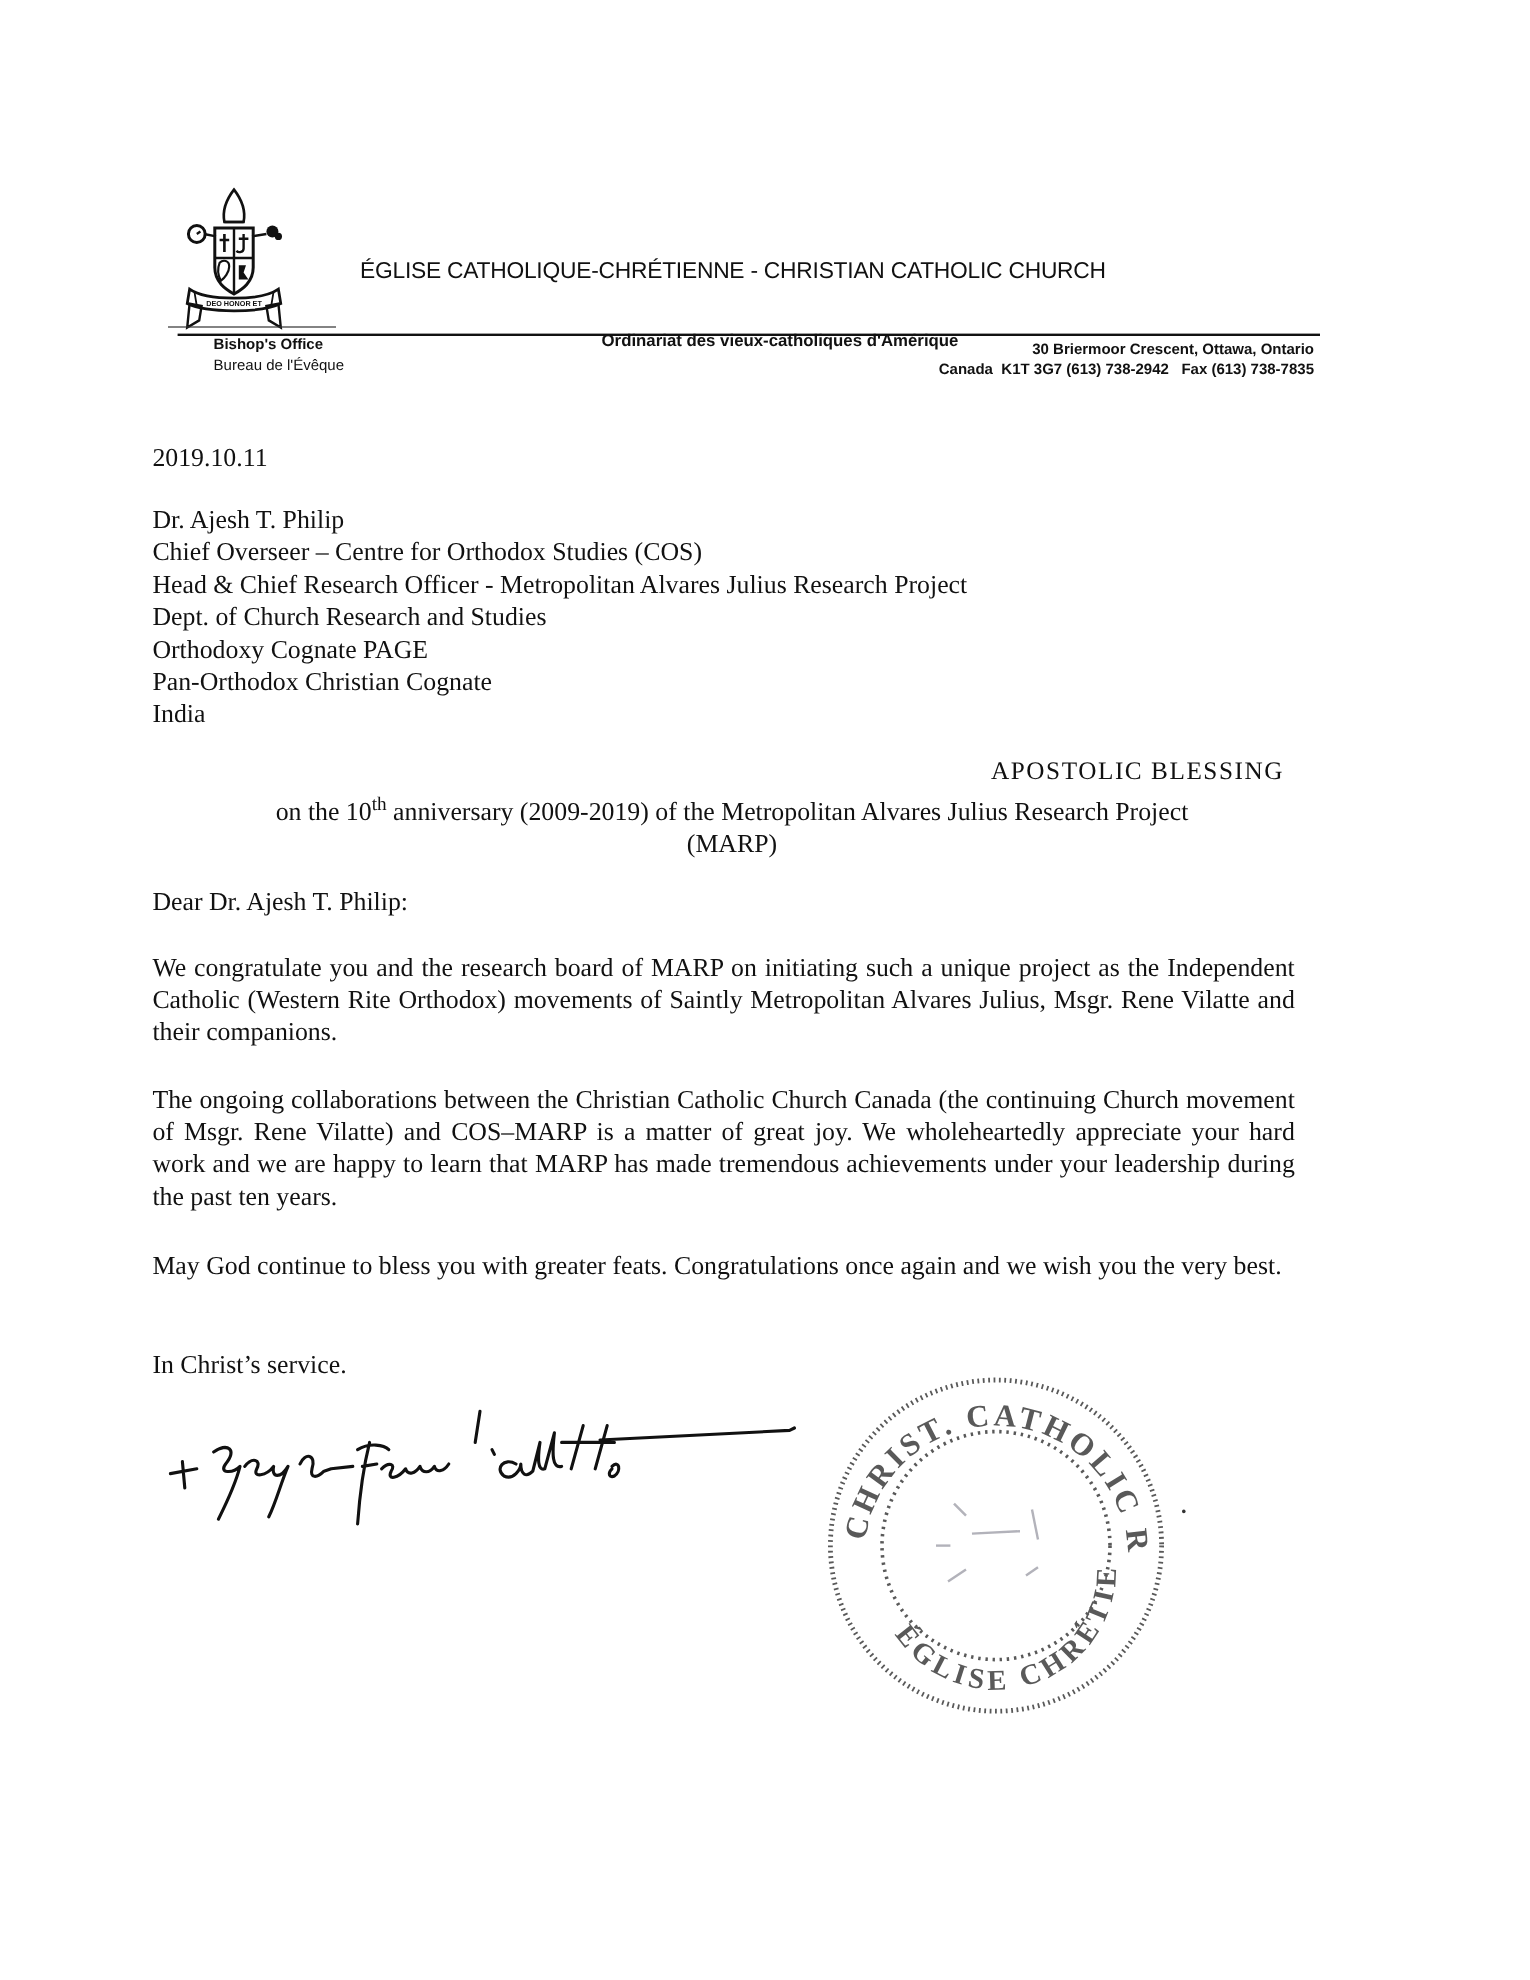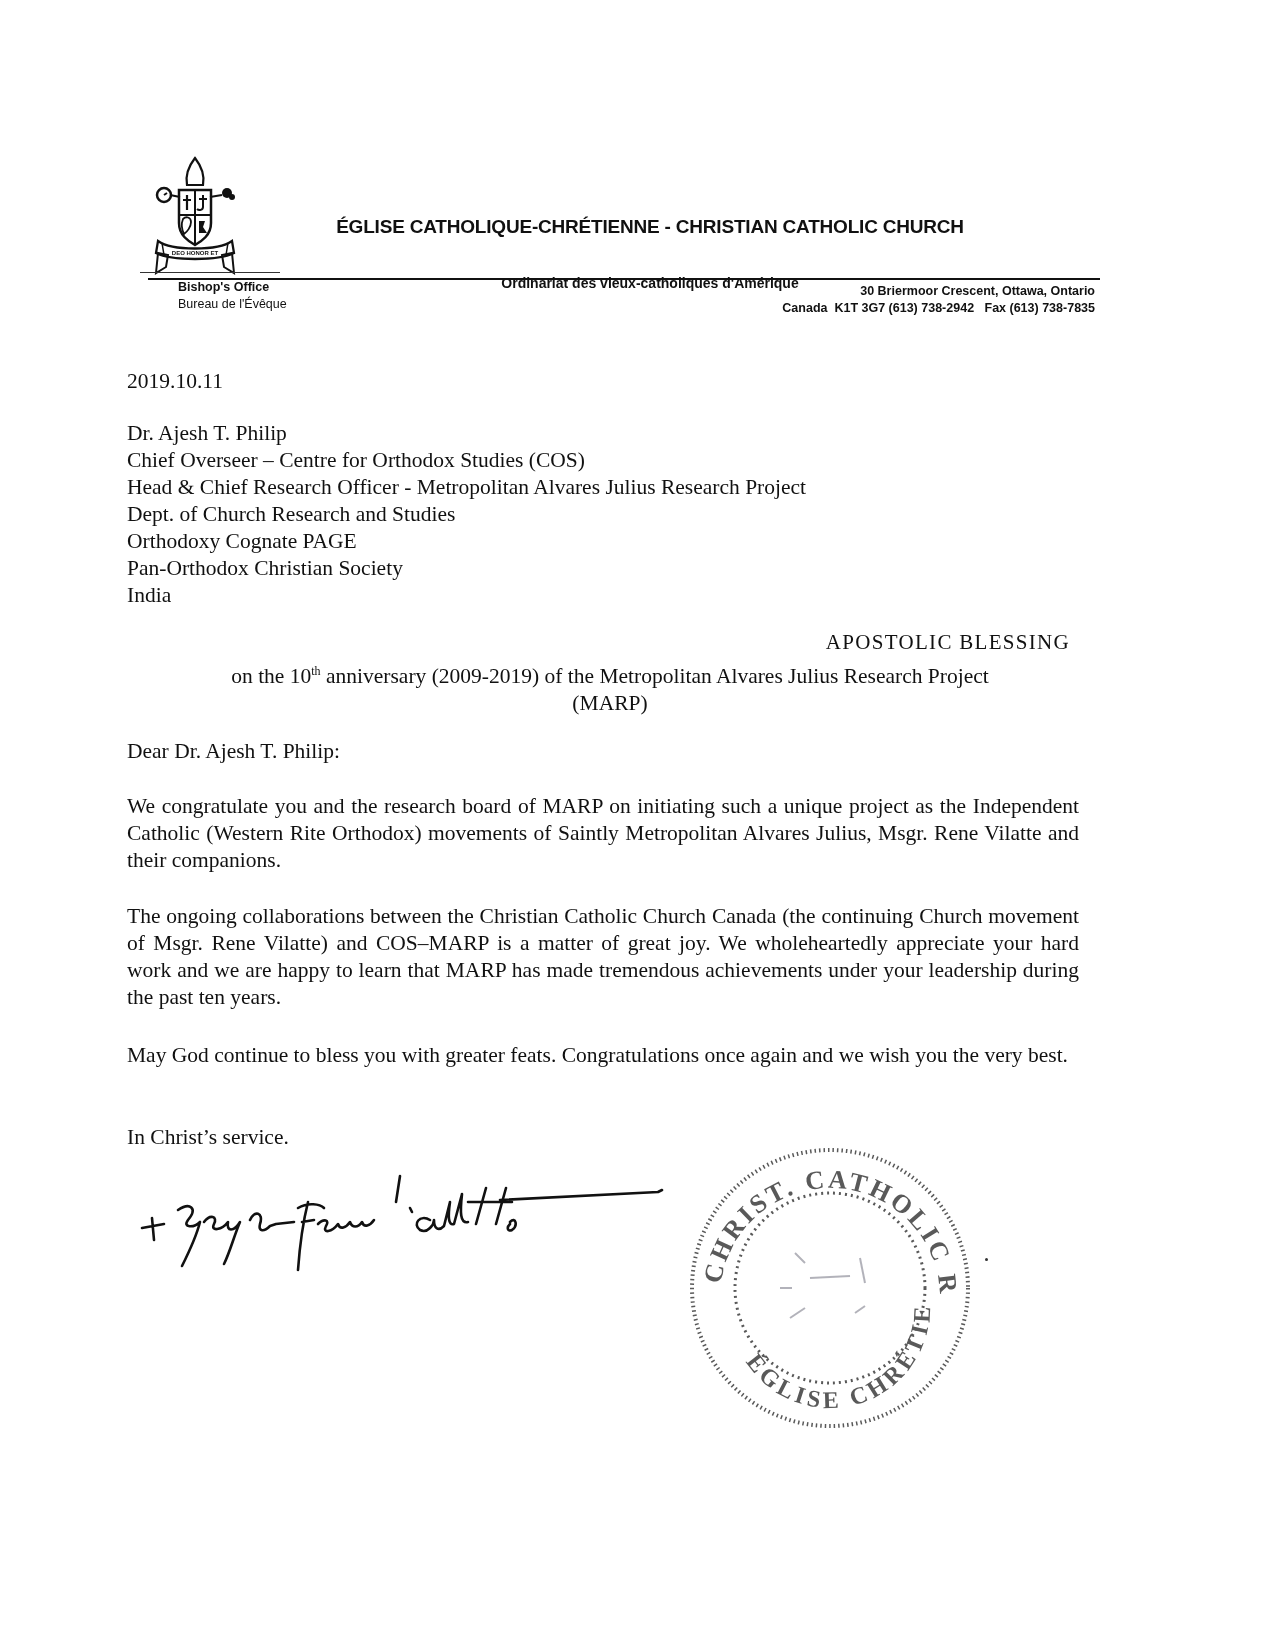--- a/index.html
+++ b/index.html
@@ -1,22 +1,22 @@
 <!DOCTYPE html>
 <html><head>
 <meta charset="utf-8">
 <style>
   html, body { margin: 0; padding: 0; background: #ffffff; }
   body { width: 1275px; height: 1650px; position: relative; overflow: hidden; color: #111; }
   .page { position: absolute; left: 0; top: 0; width: 1275px; height: 1650px; background: #fff; }
 
   
   .crest { position: absolute; left: 152px; top: 155px; width: 86px; height: 120px; }
-  .church-title { position: absolute; left: 300px; top: 216px; width: 700px; text-align: center;
-    font-family: "Liberation Sans", sans-serif; font-size: 19px; font-weight: bold; letter-spacing: -0.2px; color:#111; }
+  .church-title { position: absolute; left: 300px; top: 216px; width: 700px; 
+    font-family: "Liberation Sans", sans-serif; font-size: 19px; font-weight: normal; letter-spacing: -0.2px; color:#111; }
   .church-subtitle { position: absolute; left: 300px; top: 239px; width: 700px; text-align: center;
     font-family: "Liberation Sans", sans-serif; font-size: 14px; font-weight: bold; color:#111;margin-top:36px; }
   .rule { position: absolute; left: 148px; top: 278px; width: 952px; height: 2px; background: #111; }
   .rule-left { position: absolute; left: 140px; top: 272px; width: 140px; height: 1px; background: #333; }
   .office-en, .office-fr { position: absolute; left: 142px; font-family: "Liberation Sans", sans-serif;
     font-size: 12.5px; font-weight: bold; color:#111;padding-left:36px; }
   .office-en { top: 280px; }
   .office-fr { top: 297px; font-weight: normal; }
   .addr1, .addr2 { position: absolute; right: 180px; font-family: "Liberation Sans", sans-serif;
     font-size: 12.5px; font-weight: bold; text-align: right; white-space: pre; color:#111; }
@@ -24,21 +24,21 @@
   .addr2 { top: 301px; }
 
   
   .serif { font-family: "Liberation Serif", serif; font-size: 21.5px; line-height: 27px; color: #111; }
   .date { position: absolute; left: 127px; top: 368px; }
   .recipient { position: absolute; left: 127px; top: 420px; }
   .recipient div { white-space: nowrap; }
   .heading { position: absolute; left: 150px; top: 630px; width: 920px; text-align: right;
     font-family: "Liberation Serif", serif; font-size: 21px; letter-spacing: 1.3px; font-variant: small-caps; }
   .subheading { position: absolute; left: 150px; top: 663px; width: 920px; text-align: center; }
-  .subheading sup { font-size: 12px; line-height: 0; margin-top: 29px; }
+  .subheading sup { font-size: 16px; line-height: 0; margin-top: 29px; }
   .salutation { position: absolute; left: 127px; top: 738px; }
   .para { position: absolute; left: 127px; width: 952px; text-align: justify; text-align-last: left; }
   .p1 { top: 793px; }
   .p2 { top: 903px; }
   .p3 { top: 1042px; }
   .closing { position: absolute; left: 127px; top: 1124px; }
 
   .signature { position: absolute; left: 138px; top: 1162px; width: 540px; height: 120px; }
   .seal { position: absolute; left: 680px; top: 1138px; width: 300px; height: 300px; }
   .speck { position: absolute; left: 985px; top: 1258px; width: 3px; height: 3px; border-radius: 50%; background:#333; }
@@ -85,21 +85,21 @@
   <div class="addr2">Canada  K1T 3G7 (613) 738-2942   Fax (613) 738-7835</div>
 
   <div class="date serif">2019.10.11</div>
 
   <div class="recipient serif">
     <div>Dr. Ajesh T. Philip</div>
     <div>Chief Overseer – Centre for Orthodox Studies (COS)</div>
     <div>Head &amp; Chief Research Officer - Metropolitan Alvares Julius Research Project</div>
     <div>Dept. of Church Research and Studies</div>
     <div>Orthodoxy Cognate PAGE</div>
-    <div>Pan-Orthodox Christian Society</div>
+    <div>Pan-Orthodox Christian Cognate</div>
     <div>India</div>
   </div>
   <div class="speck"></div>
 
   <div class="heading">APOSTOLIC BLESSING</div>
   <div class="subheading serif">
     <span>on the 10</span><sup>th</sup><span> anniversary (2009-2019) of the Metropolitan Alvares Julius Research Project</span><br>
     <span>(MARP)</span>
   </div>
 

